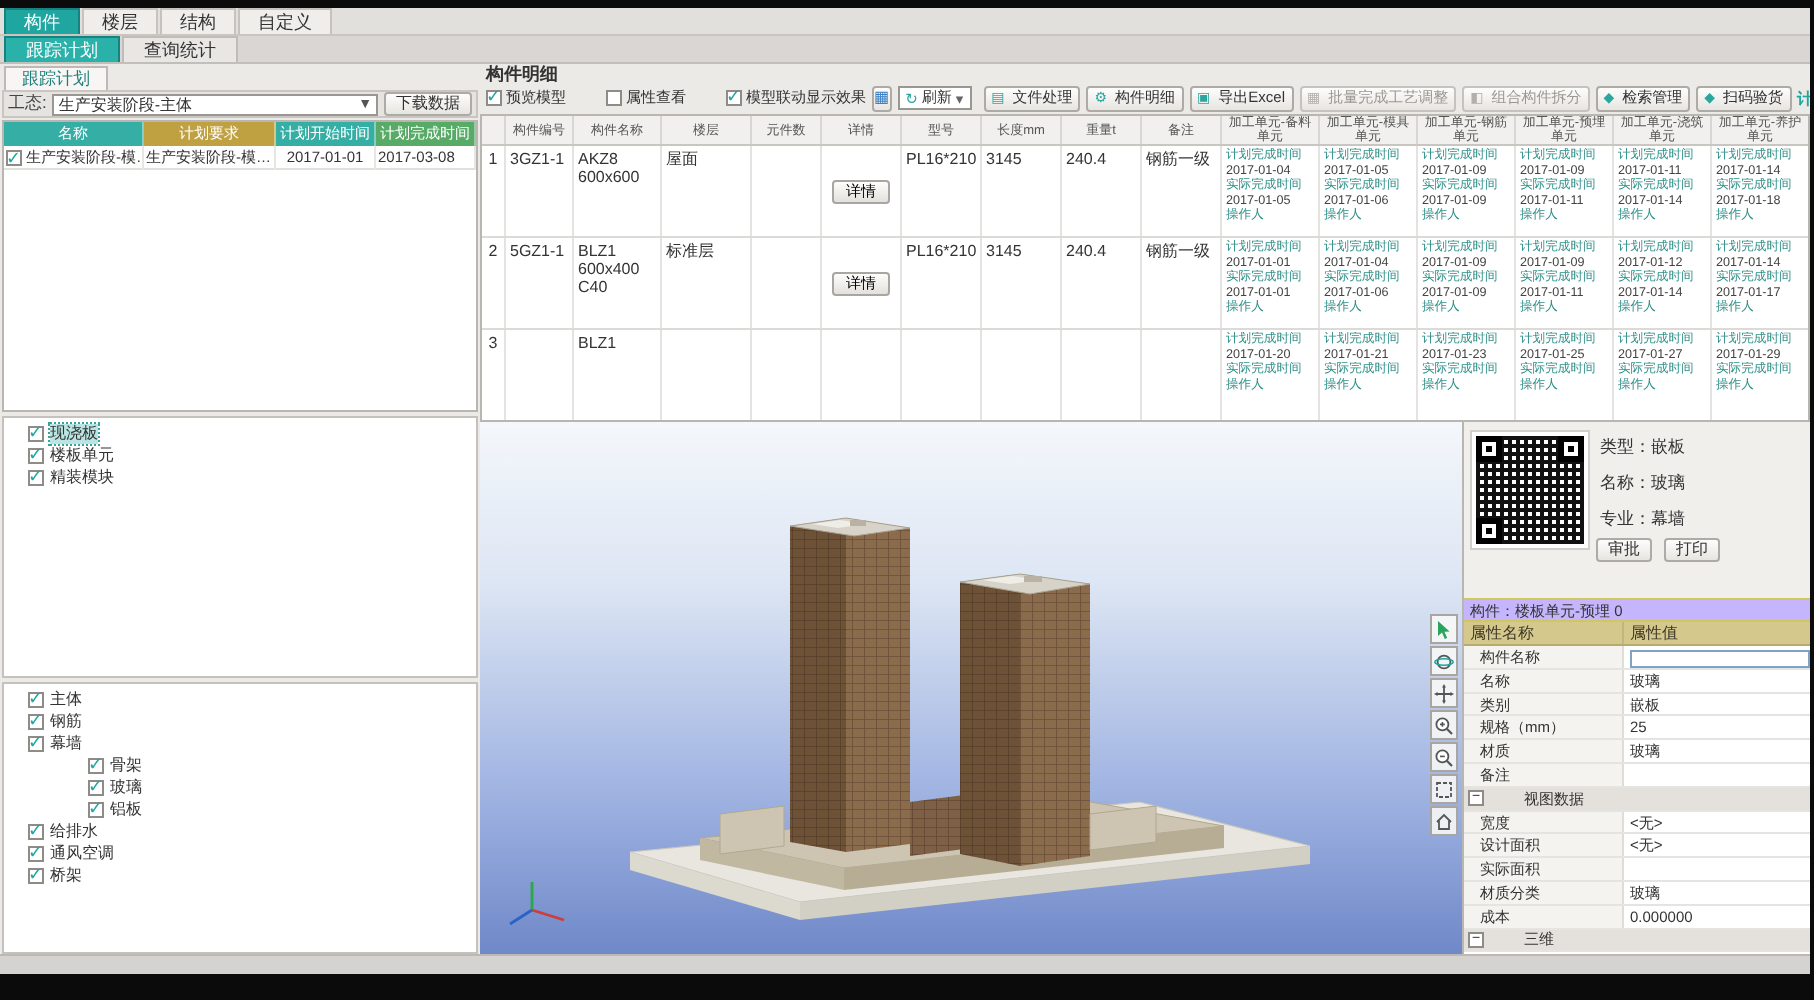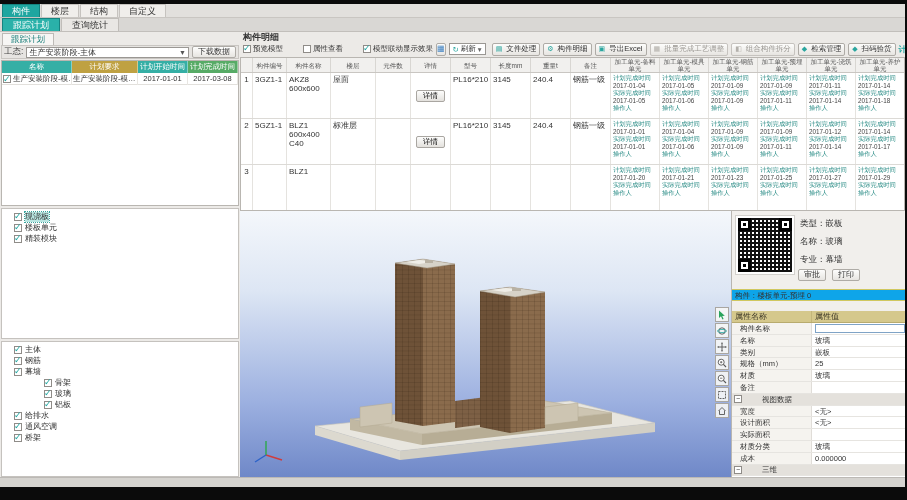--- a/index.html
+++ b/index.html
@@ -26,21 +26,21 @@
   .plan-table{position:absolute;left:1px;top:56px;width:238px;height:146px;background:#fff;border:1px solid #b9b6b1;overflow:hidden}
   .plan-head{display:flex;height:12px}
   .plan-head .ph{font-size:7.5px;color:#fff;line-height:12px;text-align:center;overflow:hidden;white-space:nowrap;border-right:1px solid rgba(255,255,255,.4)}
   .ph.h0{width:70px;background:#35afa5}
   .ph.h1{width:66px;background:#bfa142}
   .ph.h2{width:50px;background:#35afa5}
   .ph.h3{width:50px;background:#57ab66}
   .plan-row{display:flex;height:12px;border-bottom:1px solid #e2e0dc;align-items:center}
   .plan-row .pc{font-size:7.5px;line-height:12px;overflow:hidden;white-space:nowrap;border-right:1px solid #e8e6e2;padding:0 1px}
   .pc.c0{width:70px;display:flex;align-items:center;gap:2px}
-  .pc.c1{width:66px}.pc.c2{width:50px;text-align:center}.pc.c3{width:50px;text-align:center}
+  .pc.c1{width:66px}.pc.c2{width:50px;text-align:center}.pc.c3{width:50px;}
 
   .tree-box{position:absolute;left:1px;width:238px;background:#fff;border:1px solid #c5c2be;overflow:hidden;padding-top:3px}
   .tree-box.t1{top:204px;height:131px}
   .tree-box.t2{top:337px;height:136px}
   .titem{display:flex;align-items:center;gap:3px;padding:0 2px 0 12px;height:10px;margin-bottom:1px}
   .titem.lv1{padding-left:42px}
   .tlabel{font-size:8px;line-height:10px;white-space:nowrap}
   .titem.sel .tlabel{background:#b9e6e2;outline:1px dotted #3aa39c}
 
   .cb{width:8px;height:8px;border:1px solid #8f8c88;background:#fff;display:inline-block;position:relative;flex:none}
@@ -95,21 +95,21 @@
   .qr{position:absolute;left:4px;top:5px;width:58px;height:58px;background:
       repeating-linear-gradient(0deg,#111 0 2px,transparent 2px 4px),
       repeating-linear-gradient(90deg,#111 0 2px,#fff 2px 4px);
       border:2px solid #fff;outline:1px solid #d2d0cc}
   .qf{position:absolute;width:13px;height:13px;border:3px solid #000;background:#fff}
   .qf::after{content:"";position:absolute;left:2px;top:2px;width:3px;height:3px;background:#000}
   .qf.tl{left:0;top:0}.qf.tr{right:0;top:0}.qf.bl{left:0;bottom:0}
   .rinfo{position:absolute;left:68px;top:7px;display:flex;flex-direction:column;gap:6px}
   .rinfo .ril{font-size:8.5px;white-space:nowrap}
   .rbtns{position:absolute;left:66px;top:58px;display:flex;gap:6px}
-  .sel-bar{position:absolute;left:0;top:78px;width:174px;height:12px;background:#0ea5e9;border-top:1px solid #d0c75f;border-bottom:1px solid #d0c75f;font-size:7.5px;line-height:11px;padding-left:3px;white-space:nowrap;overflow:hidden}
+  .sel-bar{position:absolute;left:0;top:88px;width:174px;height:12px;background:#c4b5fd;border-top:1px solid #d0c75f;border-bottom:1px solid #d0c75f;font-size:7.5px;line-height:11px;padding-left:3px;white-space:nowrap;overflow:hidden}
   .pgrid{position:absolute;left:0;top:100px;width:174px;bottom:0;background:#fff}
   .pg-head{display:flex;height:12px;background:#d5c88c;border-bottom:1px solid #b8ab6e}
   .pg-head .pgh{font-size:8px;line-height:12px;padding-left:3px;color:#3c3626;border-right:1px solid #c3b67a}
   .pgh.l{width:80px}.pgh.r{width:94px}
   .prow{display:flex;height:11.8px;border-bottom:1px solid #e6e4e0}
   .pl{width:80px;background:#f5f3ef;border-right:1px solid #e0ddd8;font-size:7.5px;line-height:11px;padding-left:8px;white-space:nowrap;overflow:hidden}
   .pv{width:94px;font-size:7.5px;line-height:11px;padding-left:3px;white-space:nowrap;overflow:hidden}
   .prow.section{background:#e4e1dc}
   .psec{font-size:7.5px;line-height:11px;padding-left:2px;display:flex;align-items:center;gap:20px;color:#333;width:100%;background:#e4e1dc}
   .colbox{width:8px;height:8px;border:1px solid #8f8c88;background:#fff;font-size:7px;line-height:6px;text-align:center;color:#333}

